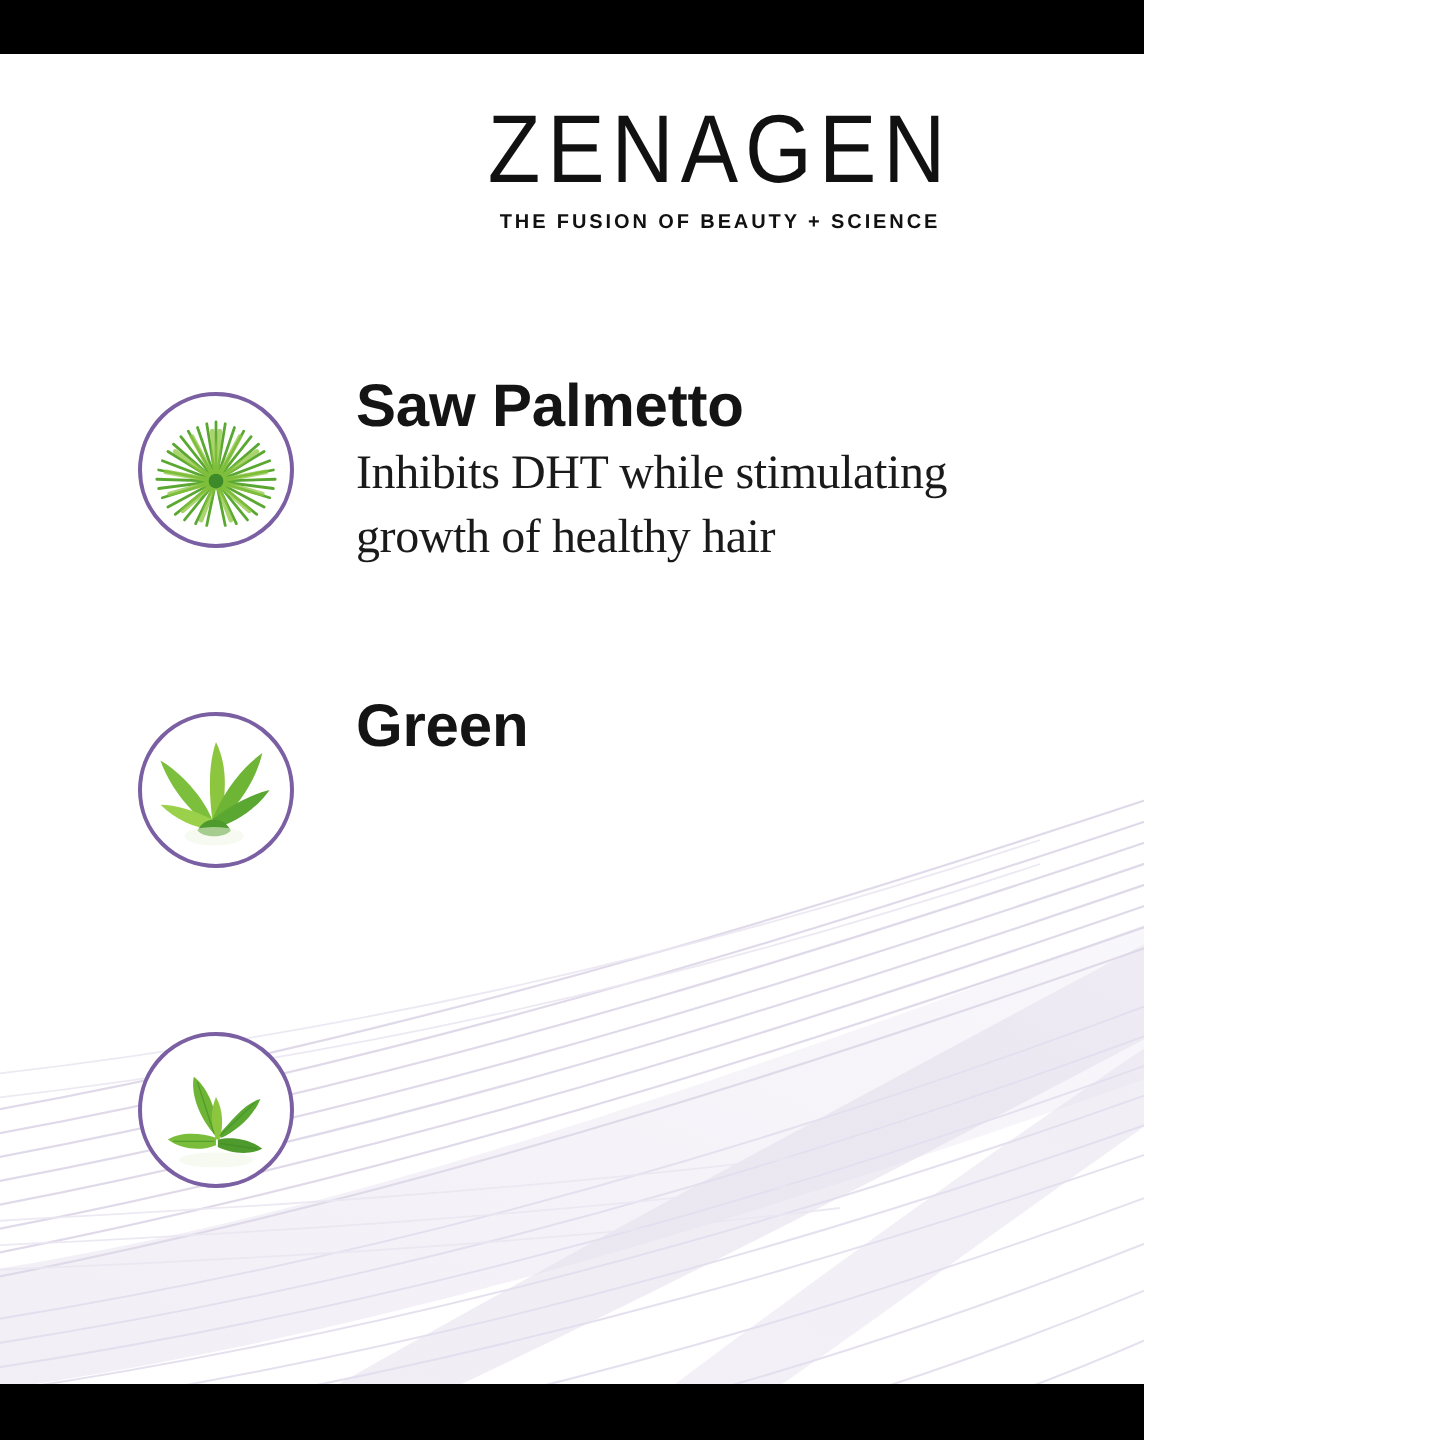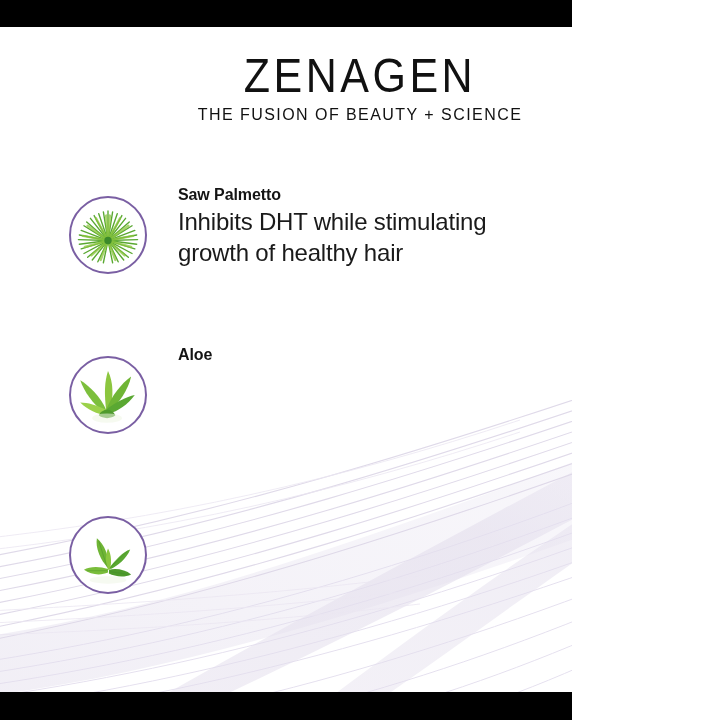--- a/index.html
+++ b/index.html
@@ -55,22 +55,22 @@
     letter-spacing: 3.5px;
     color: #111111;
     line-height: 1;
     transform: scaleY(1.12);
     transform-origin: center top;
   }
   #logo .tagline {
     display: block;
     margin-top: 12px;
     font-family: "Liberation Sans", sans-serif;
-    font-size: 16px;
-    font-weight: 400;
+    font-size: 10px;
+    font-weight: 700;
     letter-spacing: 1.45px;
     color: #111111;
     line-height: 1;
   }
 
   
   #features {
     position: absolute;
     left: 0;
     top: 186px;
@@ -99,29 +99,29 @@
     height: 100%;
   }
   .feature .text {
     position: absolute;
     left: 178px;
     top: 0;
     width: 520px;
   }
   .feature .title {
     font-family: "Liberation Sans", sans-serif;
-    font-size: 16px;
+    font-size: 30px;
     font-weight: bold;
     color: #141414;
     line-height: 1.18;
     letter-spacing: -0.1px;
     margin: 0 0 1px 0;
   }
   .feature .desc {
-    font-family: Liberation Sans, sans-serif;
+    font-family: Liberation Serif, serif;
     font-size: 24px;
     font-weight: 400;
     color: #1a1a1a;
     line-height: 1.30;
     letter-spacing: -0.2px;
     margin: 0;
     white-space: pre-line;
   }
 </style>
 </head>
@@ -267,21 +267,21 @@
             <path d="M0 0 C -2 -16, -2 -30, 2 -42 C 8 -30, 8 -14, 4 1 Z" fill="#8cc63f"></path>
             <path d="M0 0 C 6 -15, 16 -28, 27 -36 C 24 -22, 14 -7, 4 1 Z" fill="#6fb535"></path>
             <path d="M0 0 C 10 -8, 22 -14, 31 -16 C 24 -6, 12 2, 3 4 Z" fill="#5aa832"></path>
             <path d="M0 0 C -10 -5, -20 -8, -28 -8 C -20 0, -9 5, -1 5 Z" fill="#9bd14a"></path>
             <path d="M-8 6 C -4 -2, 6 -2, 10 6 C 6 10, -4 10, -8 6 Z" fill="#4e9a2c"></path>
             <ellipse cx="1" cy="9" rx="16" ry="5" fill="#eef6e4" opacity="0.55"></ellipse>
           </g>
         </svg>
       </div>
       <div class="text">
-        <div class="title">Aloe</div>
+        <div class="title">Green</div>
       </div>
     </div>
 
     <div class="feature">
       <div class="icon-circle">
         <svg viewBox="0 0 80 80" aria-hidden="true">
           <g transform="translate(40,50)">
             <path d="M0 4 C -8 -4, -14 -18, -12 -28 C -4 -22, 1 -8, 1 3 Z" fill="#6fb535"></path>
             <path d="M1 4 C 8 -4, 16 -14, 24 -16 C 20 -6, 10 2, 3 5 Z" fill="#5aa832"></path>
             <path d="M0 5 C -9 2, -20 2, -26 6 C -18 12, -7 12, 0 9 Z" fill="#79bd3a"></path>

